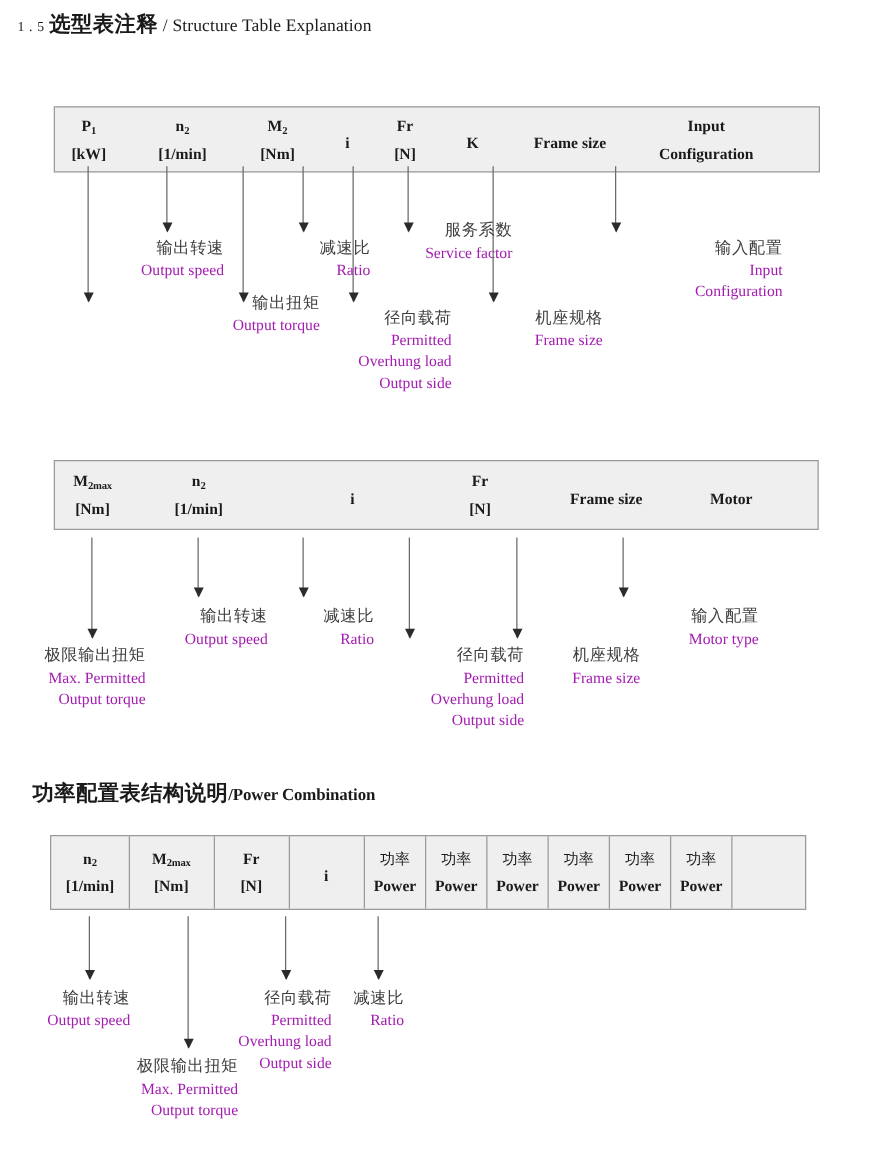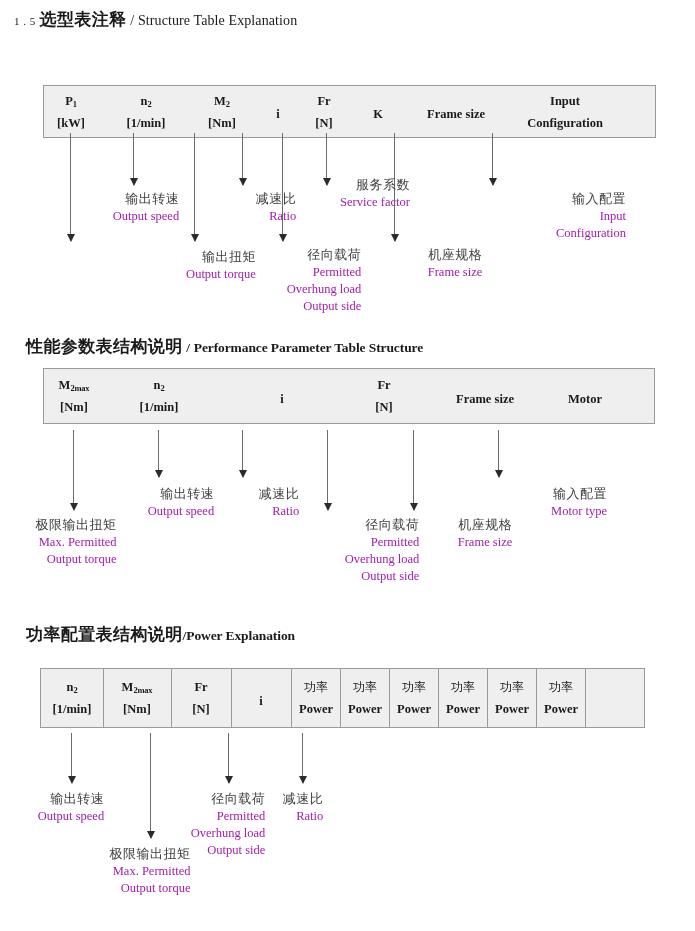--- a/index.html
+++ b/index.html
@@ -188,40 +188,35 @@
   <div class="ann" style="left:375px; top:176px;">
     <span class="cn">服务系数</span>
     <span class="en">Service factor</span>
   </div>
   <div class="ann" style="left:591px; top:190px;">
     <span class="cn">输入配置</span>
     <span class="en">Input</span>
     <span class="en">Configuration</span>
   </div>
 
-  <div class="ann" style="left:221px; top:248px;">
+  <div class="ann" style="left:221px; top:234px;">
     <span class="cn">输出扭矩</span>
     <span class="en">Output torque</span>
   </div>
   <div class="ann" style="left:324px; top:246px;">
     <span class="cn">径向载荷</span>
     <span class="en">Permitted</span>
     <span class="en">Overhung load</span>
     <span class="en">Output side</span>
   </div>
   <div class="ann" style="left:455px; top:246px;">
     <span class="cn">机座规格</span>
     <span class="en">Frame size</span>
   </div>
 
-  <div class="sec-title" style="left:26px; top:335px;">
-    <span class="cn">性能参数表结构说明</span>
-    <span class="en-b">/</span>
-    <span class="en-b">Performance Parameter Table Structure</span>
-  </div>
 
   <div class="tbl" style="left:43px; top:368px; width:612px; height:56px;">
     <div class="cell" style="left:30px; top:10px;">
       <span class="l1"><span>M</span><sub>2max</sub></span>
       <span class="l2">[Nm]</span>
     </div>
     <div class="cell" style="left:115px; top:10px;">
       <span class="l1"><span>n</span><sub>2</sub></span>
       <span class="l2">[1/min]</span>
     </div>
@@ -270,21 +265,21 @@
     <span class="en">Permitted</span>
     <span class="en">Overhung load</span>
     <span class="en">Output side</span>
   </div>
   <div class="ann" style="left:485px; top:516px;">
     <span class="cn">机座规格</span>
     <span class="en">Frame size</span>
   </div>
 
   <div class="sec-title" style="left:26px; top:623px;">
-    <span class="cn">功率配置表结构说明</span><span class="en-b">/</span><span class="en-b">Power Explanation</span>
+    <span class="cn">功率配置表结构说明</span><span class="en-b">/</span><span class="en-b">Power Combination</span>
   </div>
 
   <div class="tbl" style="left:40px; top:668px; width:605px; height:60px;">
     <div class="vdiv" style="left:62px;"></div>
     <div class="vdiv" style="left:130px;"></div>
     <div class="vdiv" style="left:190px;"></div>
     <div class="vdiv" style="left:250px;"></div>
     <div class="vdiv" style="left:299px;"></div>
     <div class="vdiv" style="left:348px;"></div>
     <div class="vdiv" style="left:397px;"></div>

